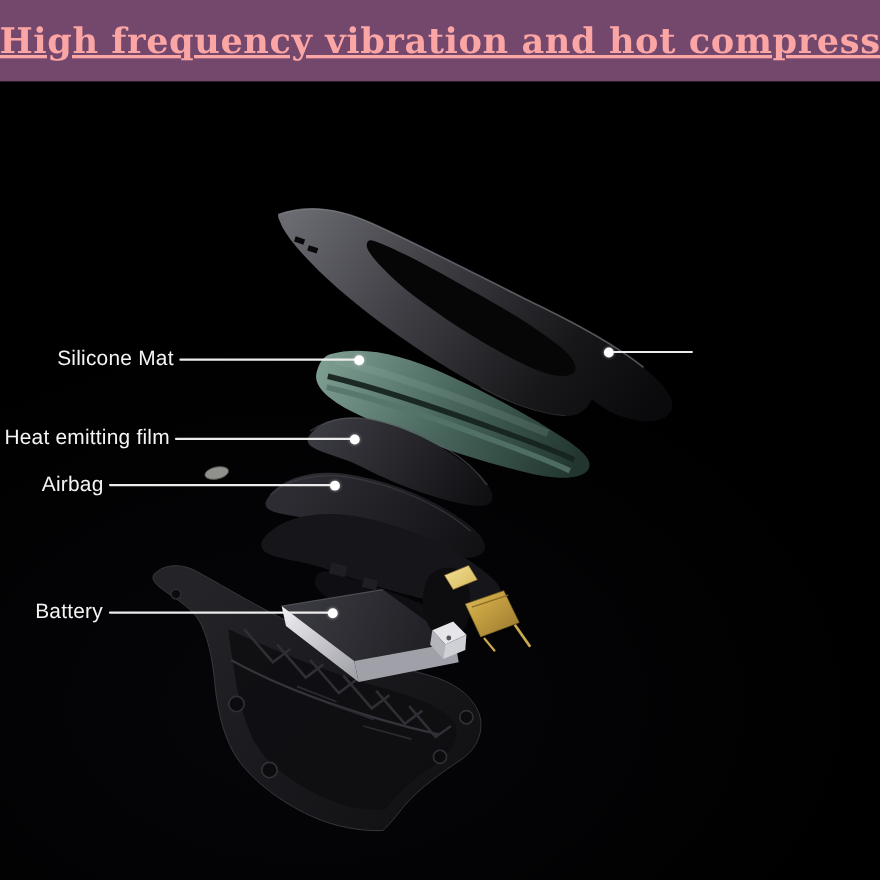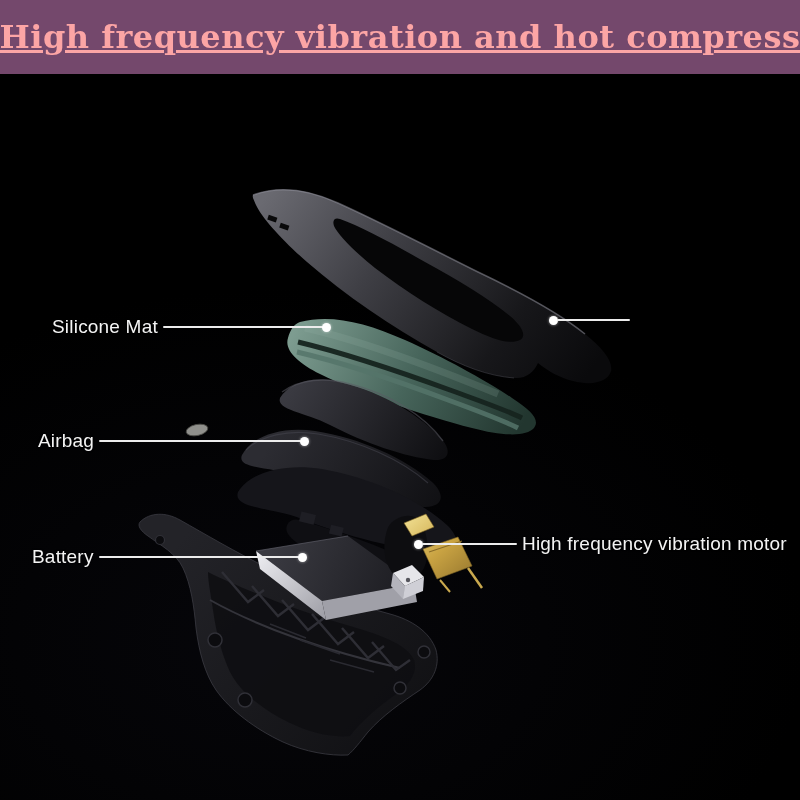--- a/index.html
+++ b/index.html
@@ -187,33 +187,33 @@
     <span class="lbl">Silicone Mat</span>
     <span class="line" style="width:160px"></span>
     <span class="dot"></span>
   </div>
 
   <div class="label right" style="left:549px;top:307px">
     <span class="dot"></span>
     <span class="line" style="width:73px"></span>
   </div>
 
+  <div class="label left" style="left:4px;top:386px">
+    <span class="lbl">Heat emitting film</span>
+    <span class="line" style="width:160px"></span>
+    <span class="dot"></span>
+  </div>
 
   <div class="label left" style="left:32px;top:544px">
     <span class="lbl">Battery</span>
     <span class="line" style="width:200px"></span>
     <span class="dot"></span>
   </div>
 
   <div class="label left" style="left:38px;top:428px">
     <span class="lbl">Airbag</span>
     <span class="line" style="width:202px"></span>
     <span class="dot"></span>
   </div>
 
-  <div class="label right" style="left:414px;top:531px">
-    <span class="dot"></span>
-    <span class="line" style="width:95px"></span>
-    <span class="lbl">High frequency vibration motor</span>
-  </div>
 
 
 </div>
 
 </body></html>

